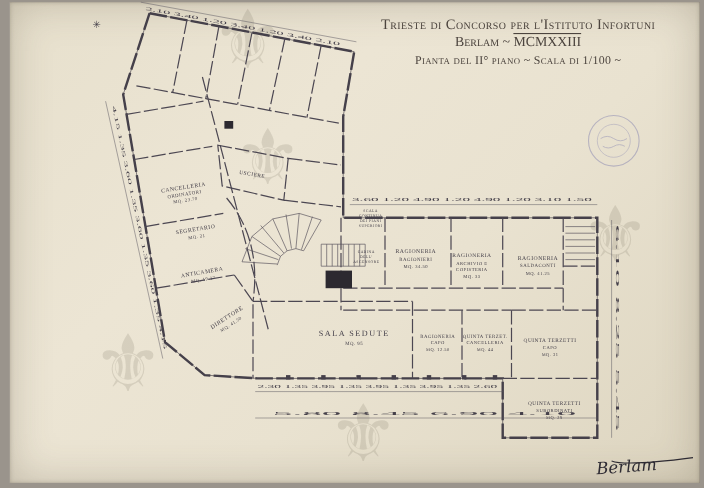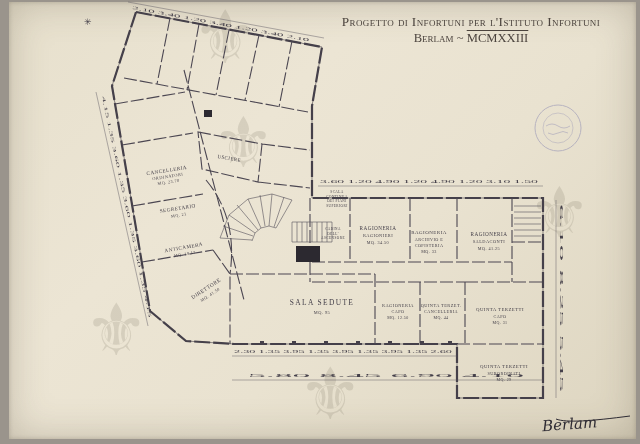--- a/index.html
+++ b/index.html
@@ -27,25 +27,26 @@
 <div id="shot">
   <div id="paper"></div>
 
   <div class="wm" style="left:192px;top:-6px;font-size:74px;">⚜</div>
   <div class="wm" style="left:212px;top:102px;font-size:70px;">⚜</div>
   <div class="wm" style="left:84px;top:288px;font-size:72px;">⚜</div>
   <div class="wm" style="left:298px;top:352px;font-size:72px;">⚜</div>
   <div class="wm" style="left:528px;top:172px;font-size:70px;">⚜</div>
 
   <div id="title">
-    <div class="t1">Progetto di Infortuni per l'Istituto Infortuni</div>
+    <div class="t1">Trieste di Concorso per l'Istituto Infortuni</div>
     <div class="t2">
       <span>Berlam ~</span>
       <span class="yr">MCMXXIII</span>
     </div>
+    <div class="t3">Pianta del II° piano ~ Scala di 1/100 ~</div>
   </div>
 
   <svg width="640" height="444" viewBox="0 0 640 444" style="position:absolute;left:0;top:0;font-family:'Liberation Serif',serif;">
 
     <g fill="none" stroke="#45404a">
       <path stroke-width="0.6" d="M136,12 L322,47 L312,106 L312,198 L543,198 L543,398 L457,398 L457,344 L234,344 L186,341 L150,311 L112,86 Z"></path>
       <path stroke-width="2.2" stroke-dasharray="16 3" d="M136,12 L322,47 L312,106 L312,198 L543,198 L543,398 L457,398 L457,344 L234,344 L186,341 L150,311 L112,86 Z"></path>
     </g>
 
     <g fill="none" stroke="#4c4752" stroke-width="1.1" stroke-dasharray="13 3">

